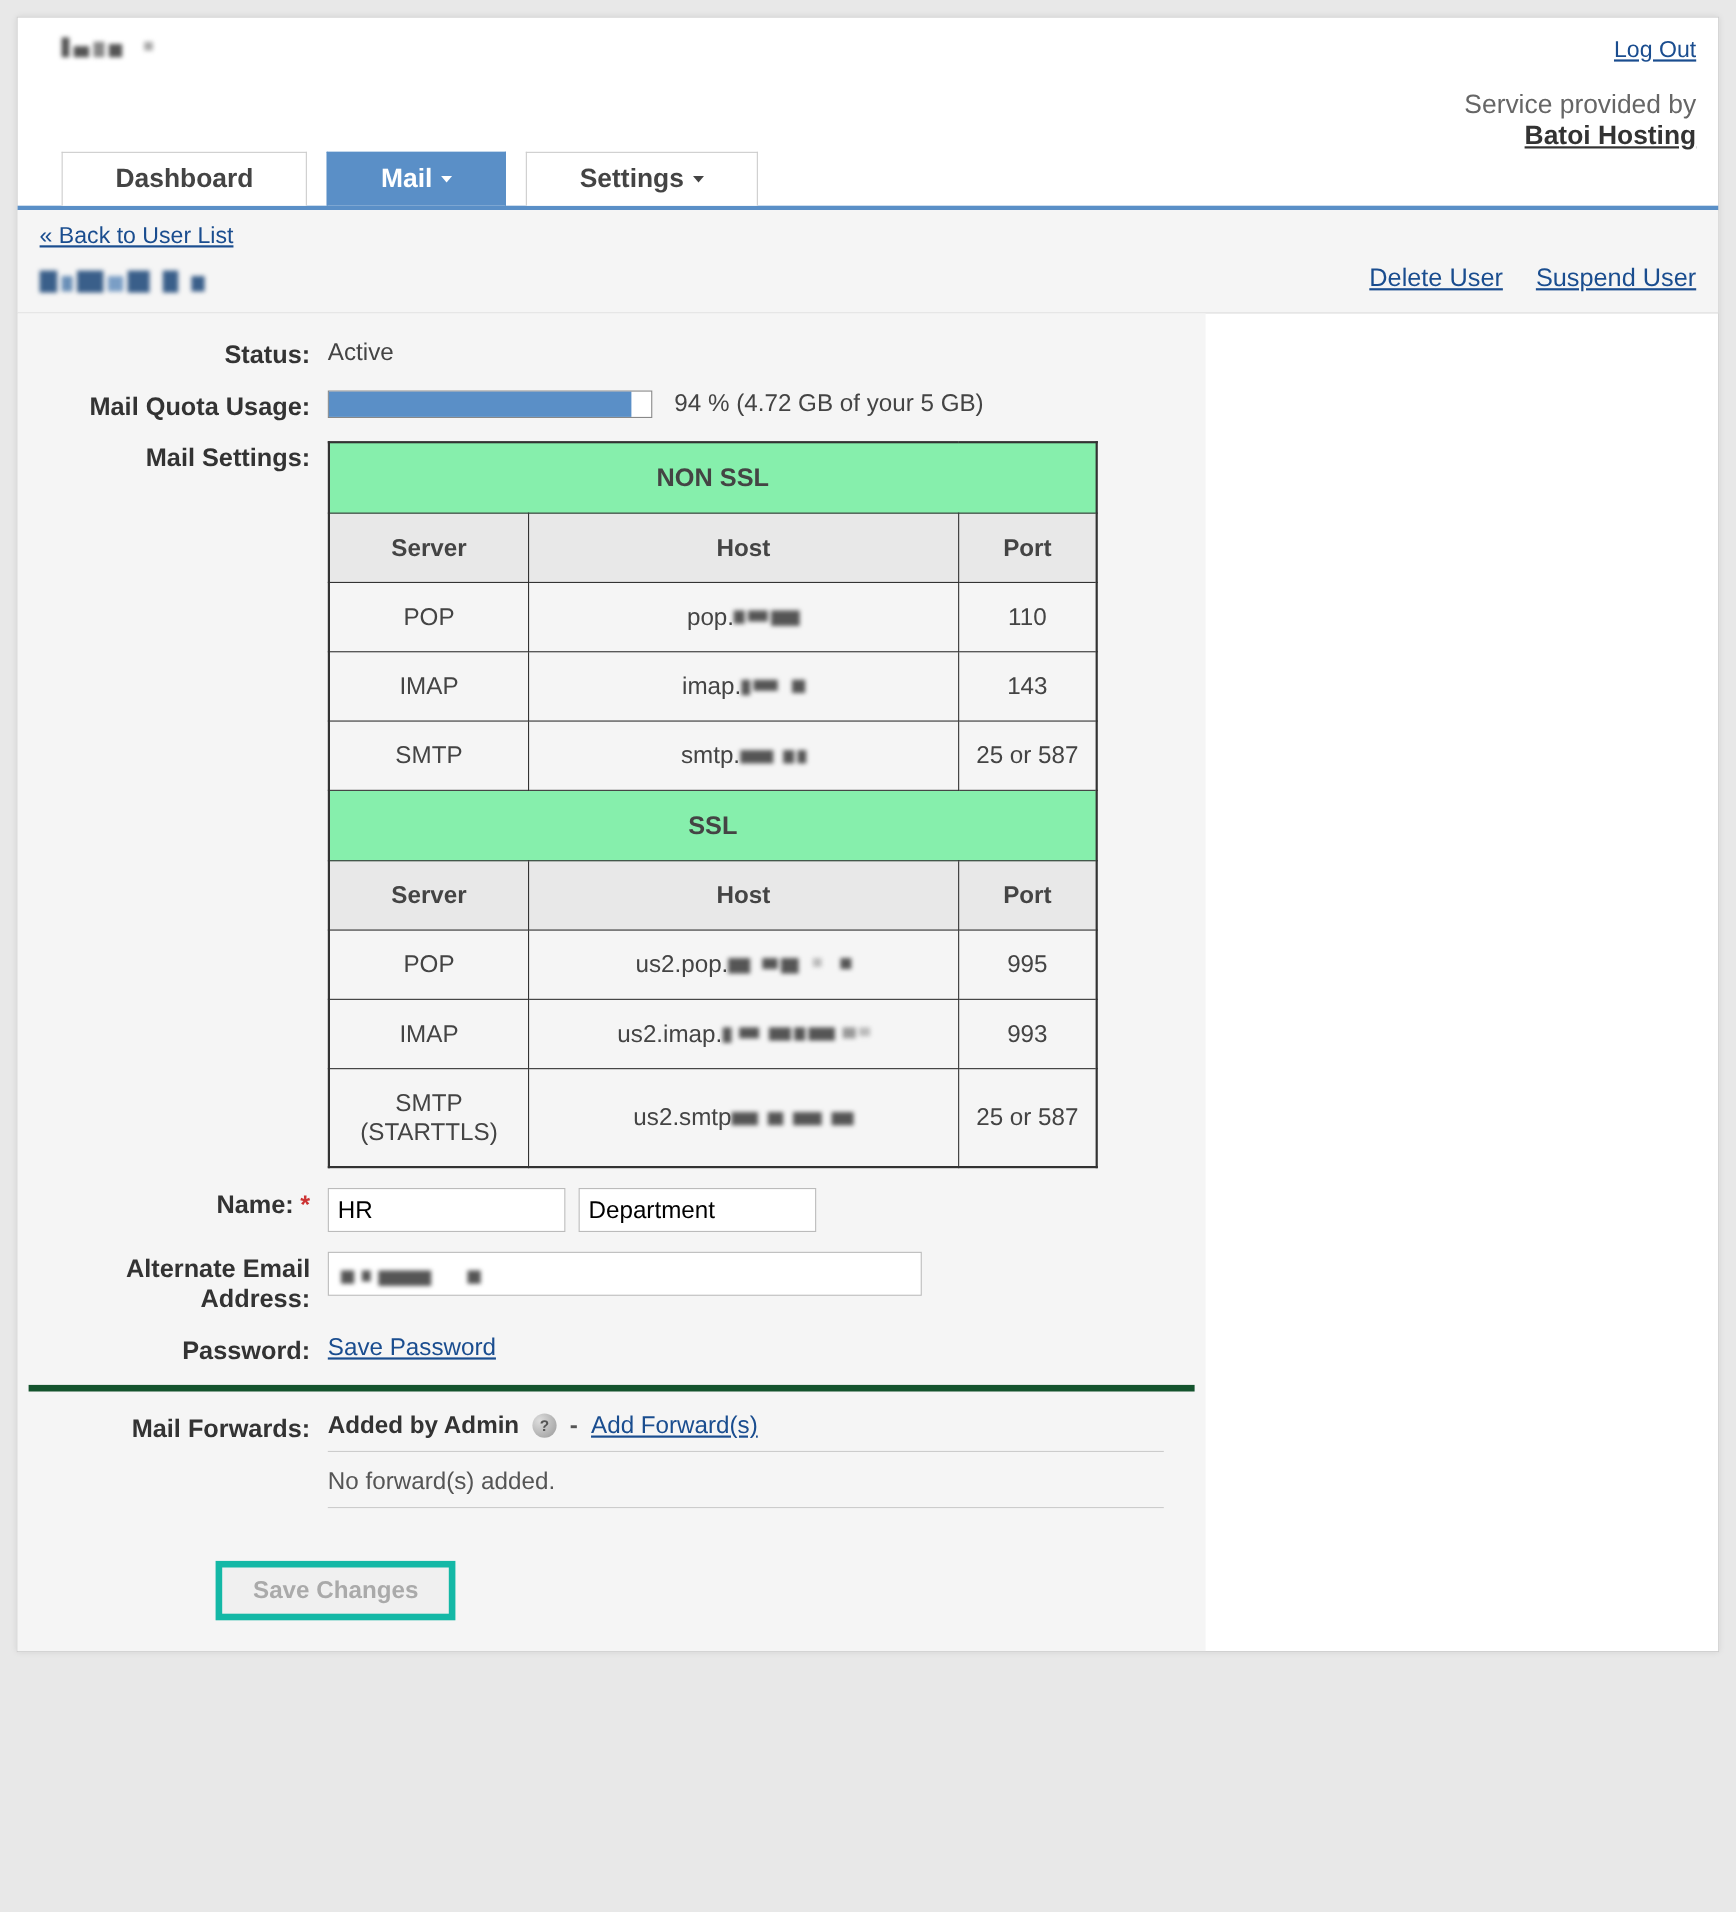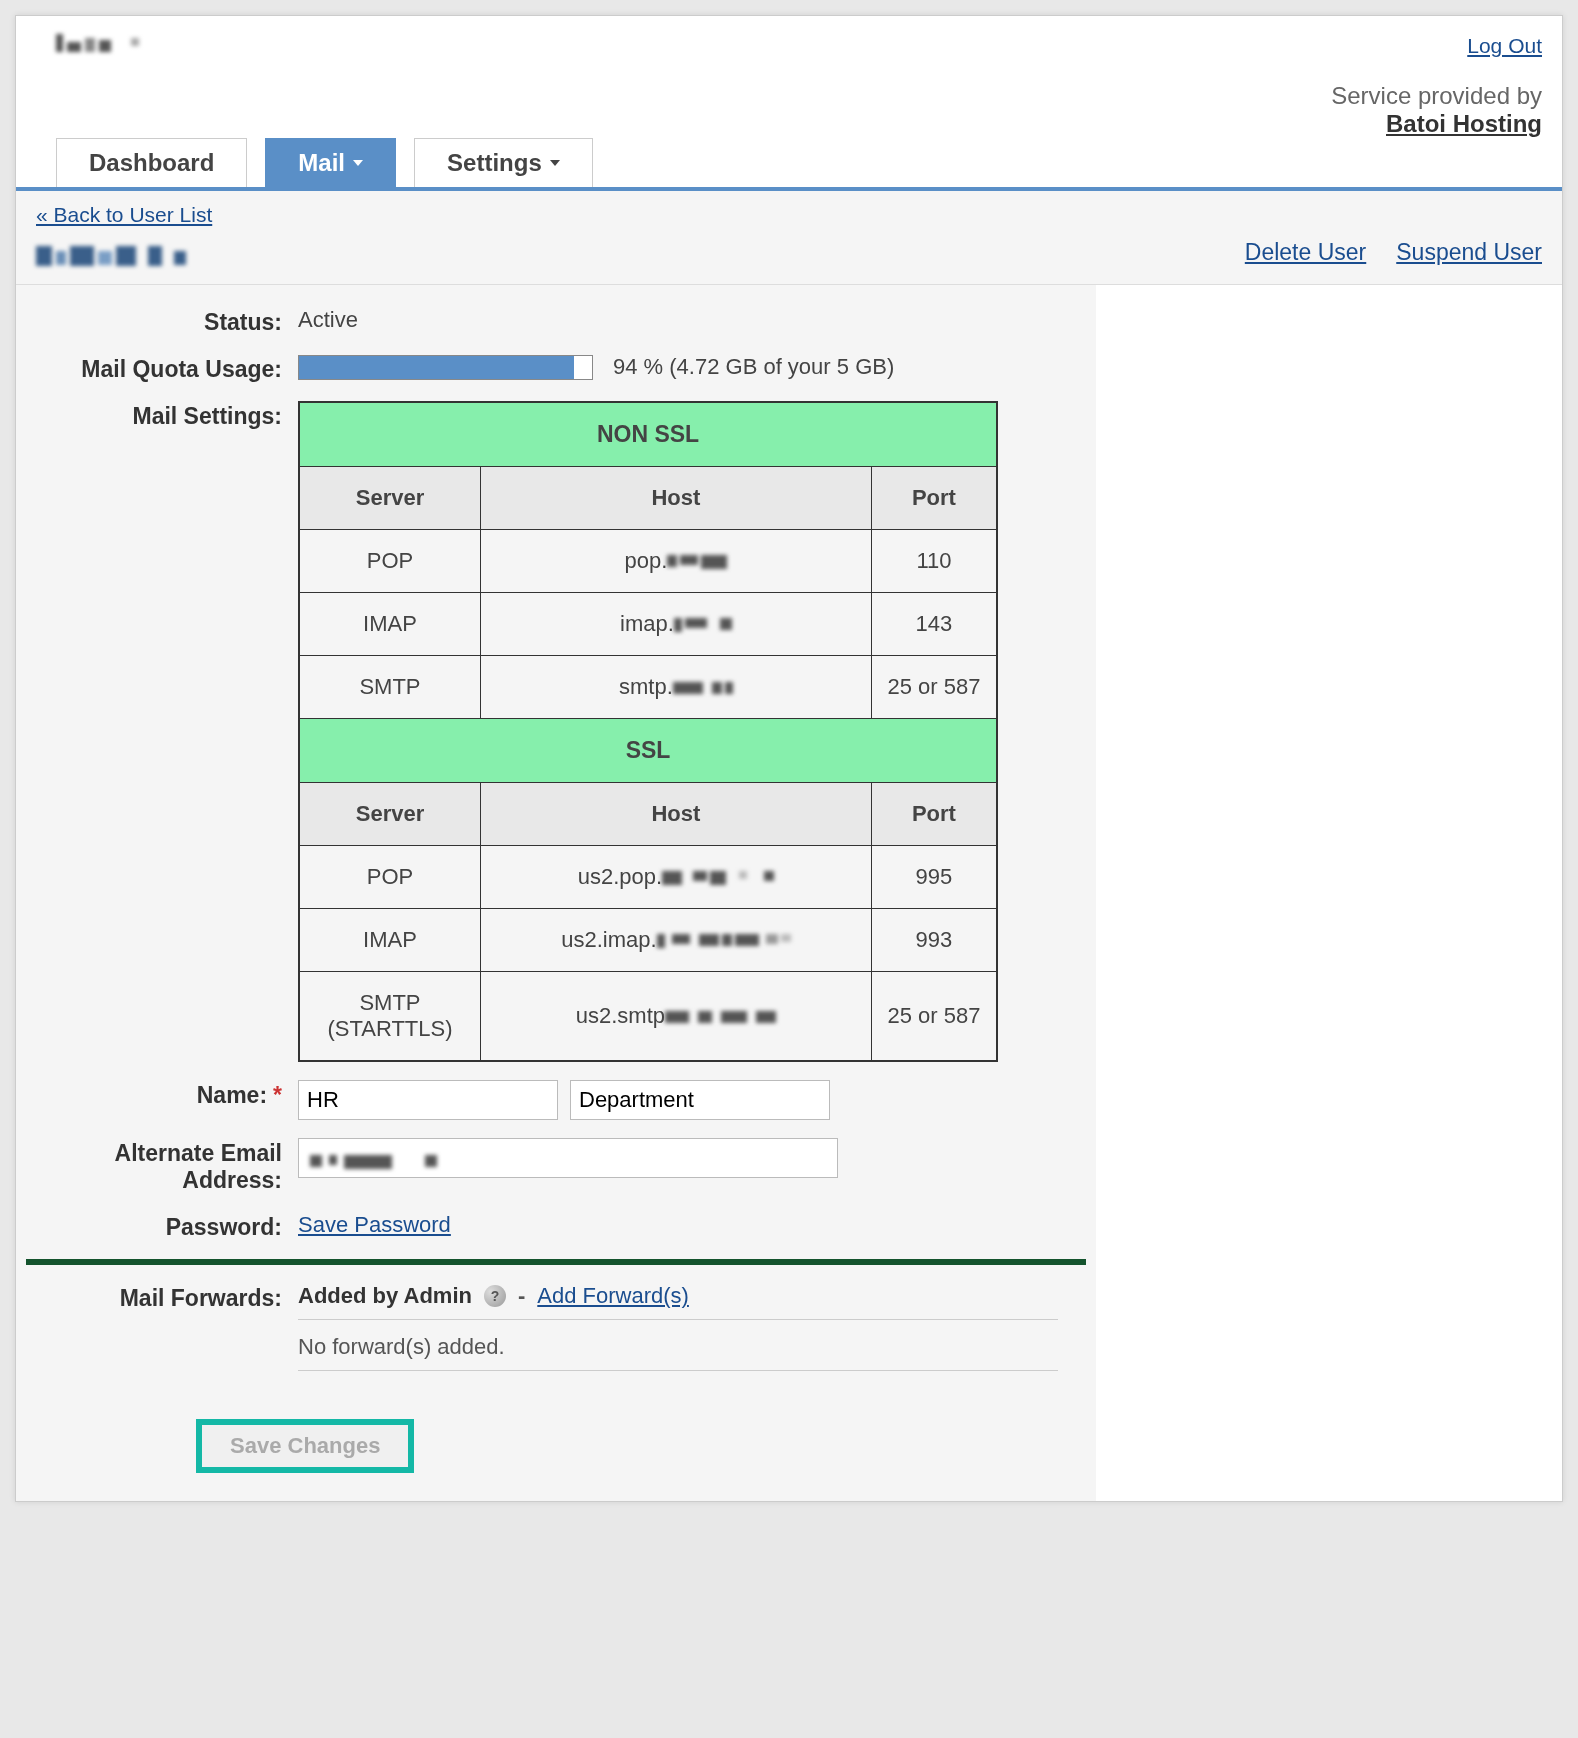--- a/index.html
+++ b/index.html
@@ -52,21 +52,21 @@
   display: block;
 }
 .tabs {
   display: flex;
   gap: 18px;
   padding: 0 40px;
 }
 .tab {
   border: 1px solid #ccc;
   border-bottom: none;
-  padding: 10px 32px;
+  padding: 10px 48px;
   font-size: 24px;
   font-weight: bold;
   color: #444;
   background: #fff;
   cursor: pointer;
   display: flex;
   align-items: center;
   gap: 8px;
 }
 .tab.active {
@@ -188,21 +188,21 @@
 }
 .blur-inline span { display:inline-block; background:#555; height:12px; }
 input[type="text"] {
   font-size: 22px;
   padding: 6px 8px;
   border: 1px solid #bbb;
   background: #fff;
   font-family: inherit;
 }
 .name-inputs { display: flex; gap: 12px; }
-.name-inputs input { width: 260px; }
+.name-inputs input { width: 216px; }
 .alt-email input { width: 540px; }
 .link { color: #1a4d8f; text-decoration: underline; cursor: pointer; }
 .section-divider { border-top: 6px solid #14532d; margin: 18px 0 0 0; padding-top: 18px; }
 .forward-head {
   display: flex;
   align-items: center;
   gap: 12px;
   font-size: 22px;
   color: #333;
   font-weight: bold;

